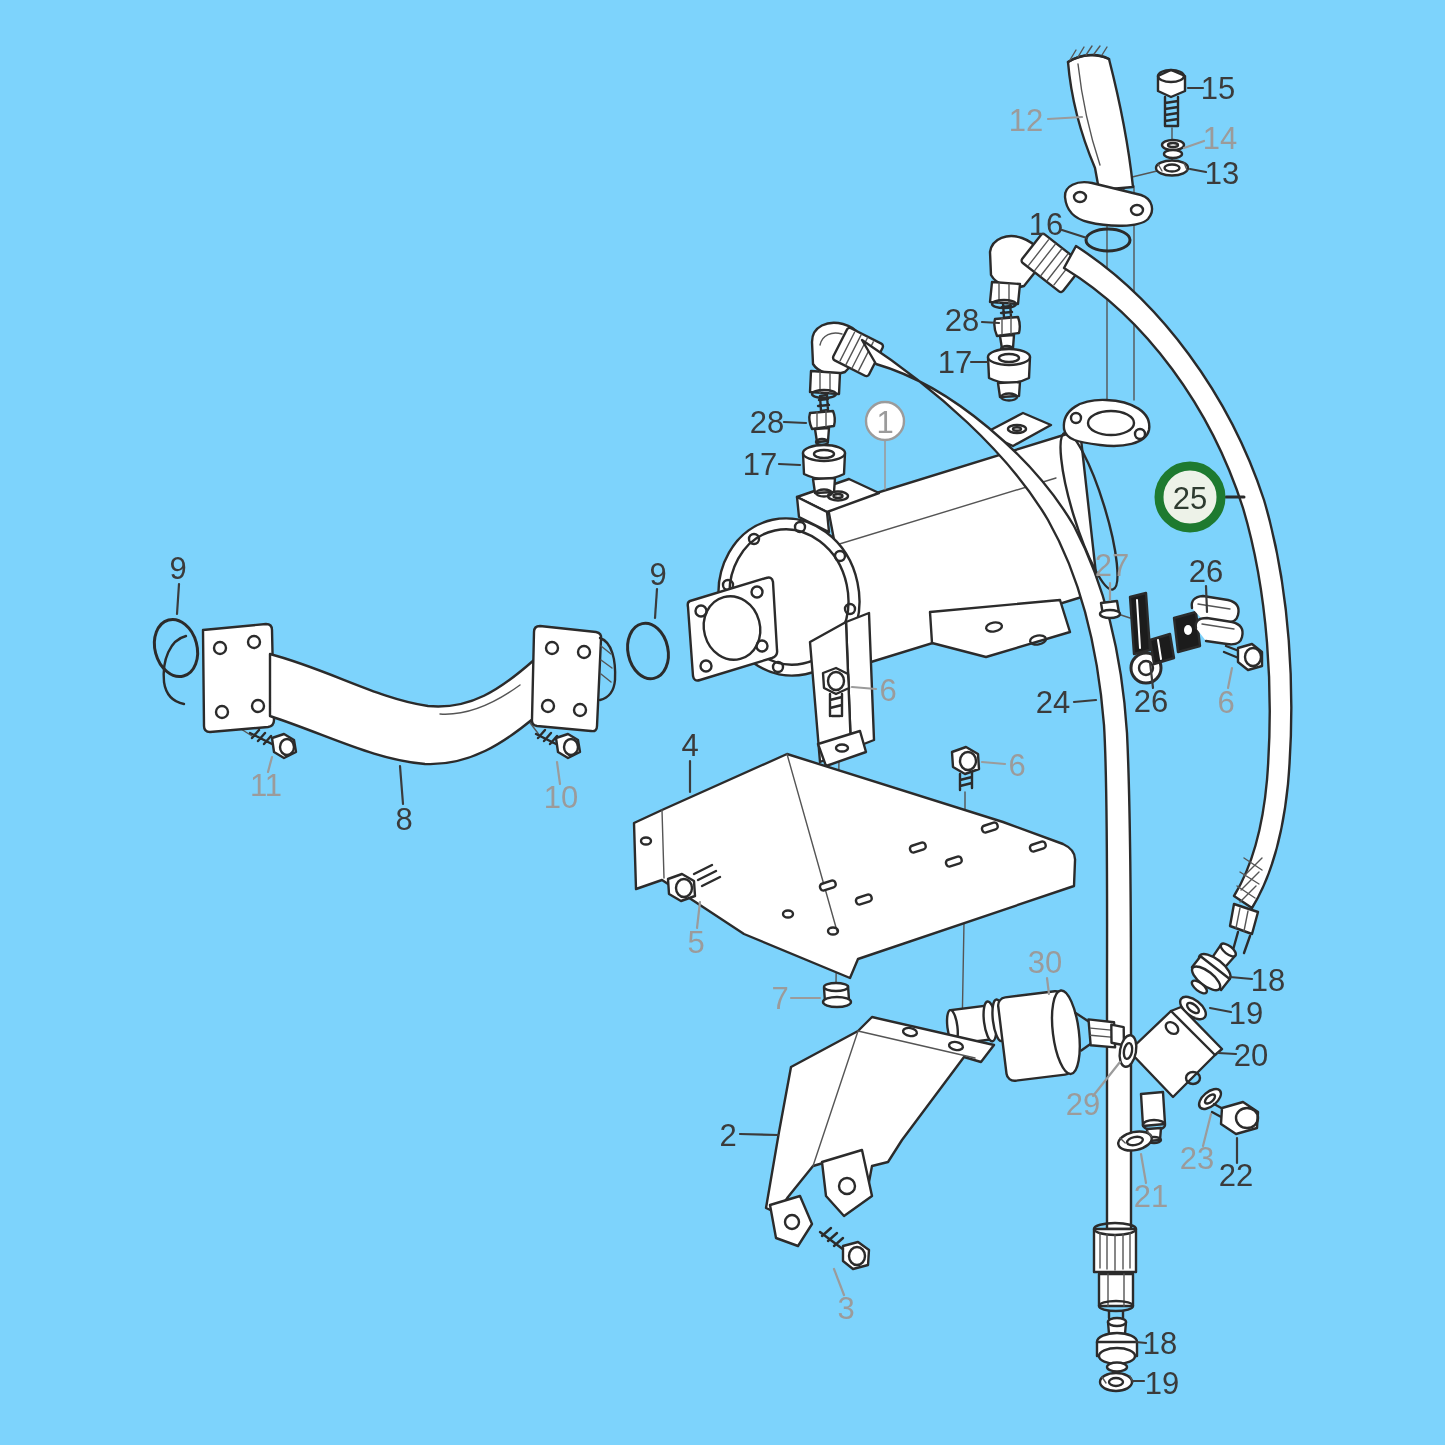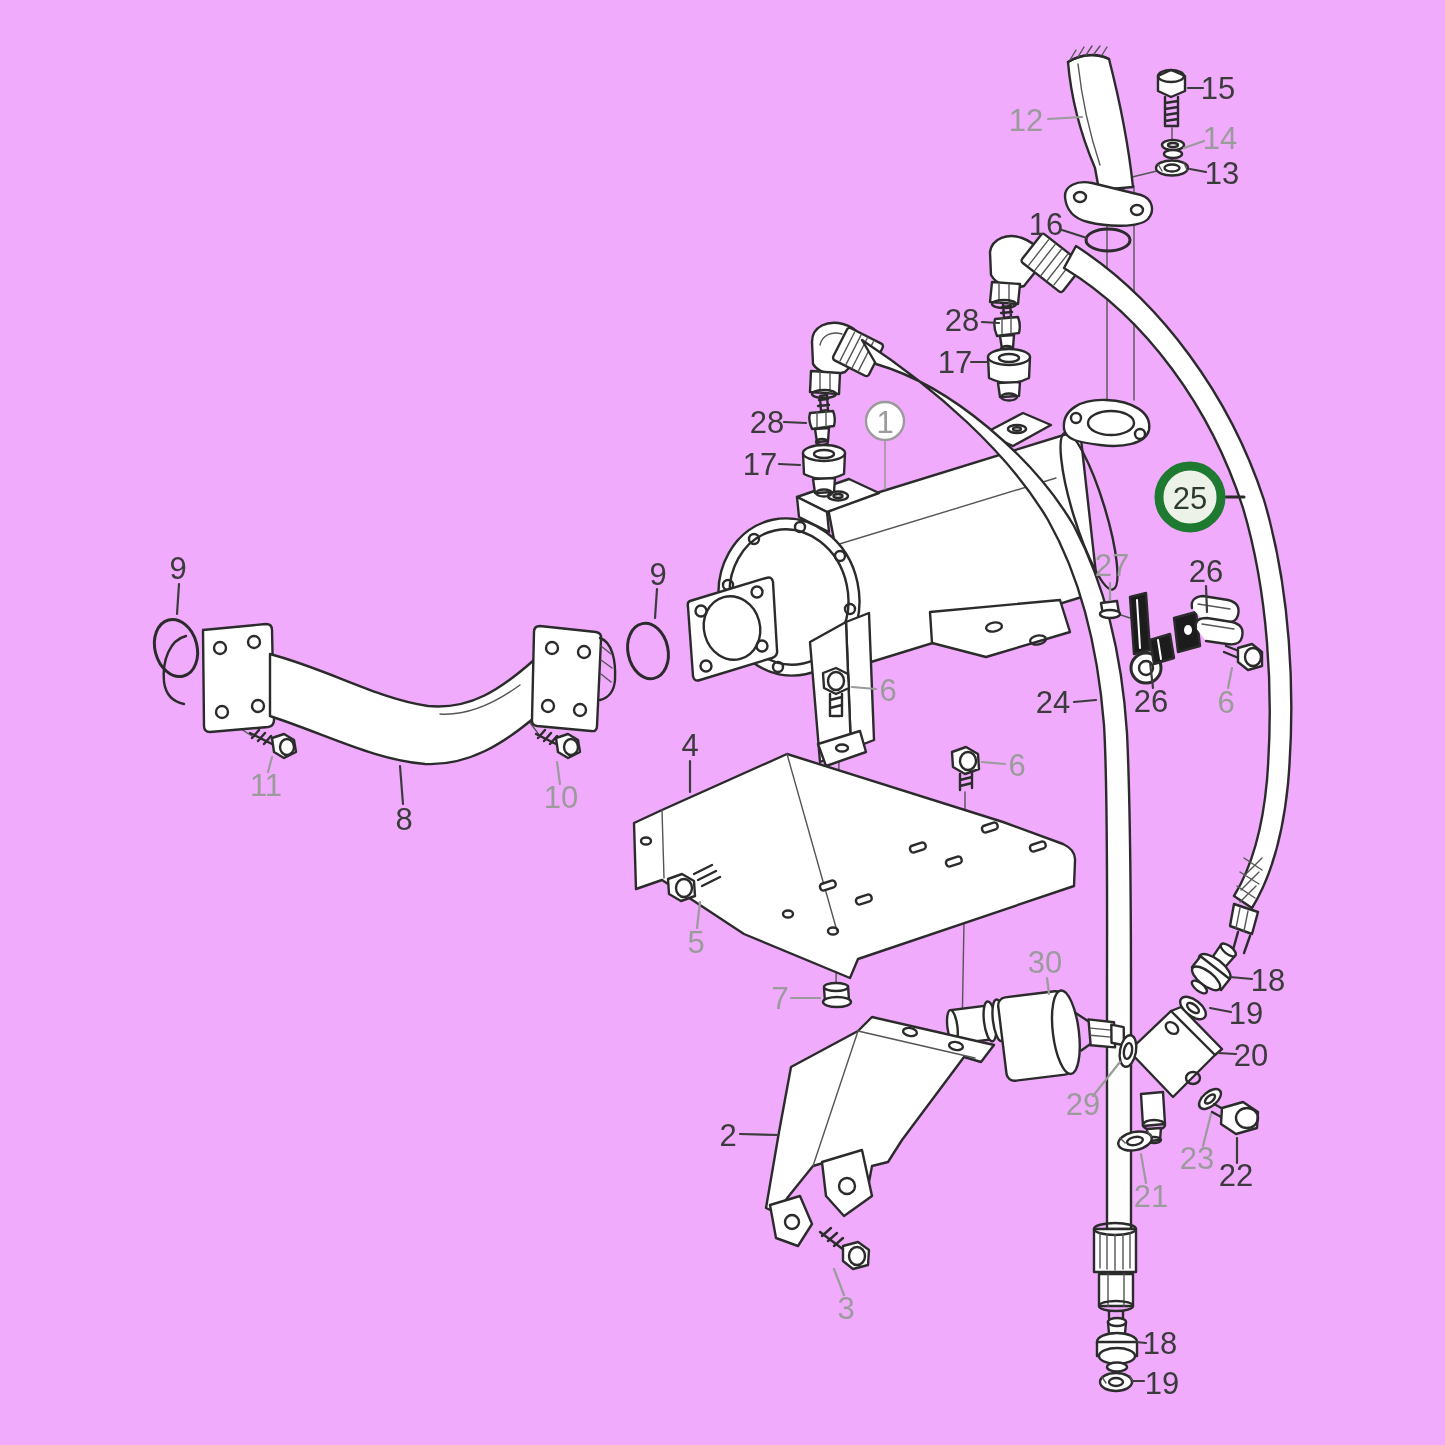--- a/index.html
+++ b/index.html
@@ -1,16 +1,16 @@
 <!DOCTYPE html>
 <html><head>
 <meta charset="utf-8">
 <style>
   html,body{margin:0;padding:0;background:#ffffff;}
-  .stage{width:1445px;height:1445px;position:relative;background:#f0abfc;overflow:hidden;text-decoration:underline;}
+  .stage{width:1445px;height:1445px;position:relative;background:#7dd3fc;overflow:hidden;text-decoration:underline;}
   svg{display:block;}
   .lbl{font-family:"Liberation Sans",sans-serif;font-size:31px;text-anchor:middle;}
   .w{fill:#ffffff;}
   .dark{fill:#1c1c1c;}
   .t{stroke:#555;stroke-width:1.4;}
 </style>
 </head>
 <body>
 
 <div class="stage">

